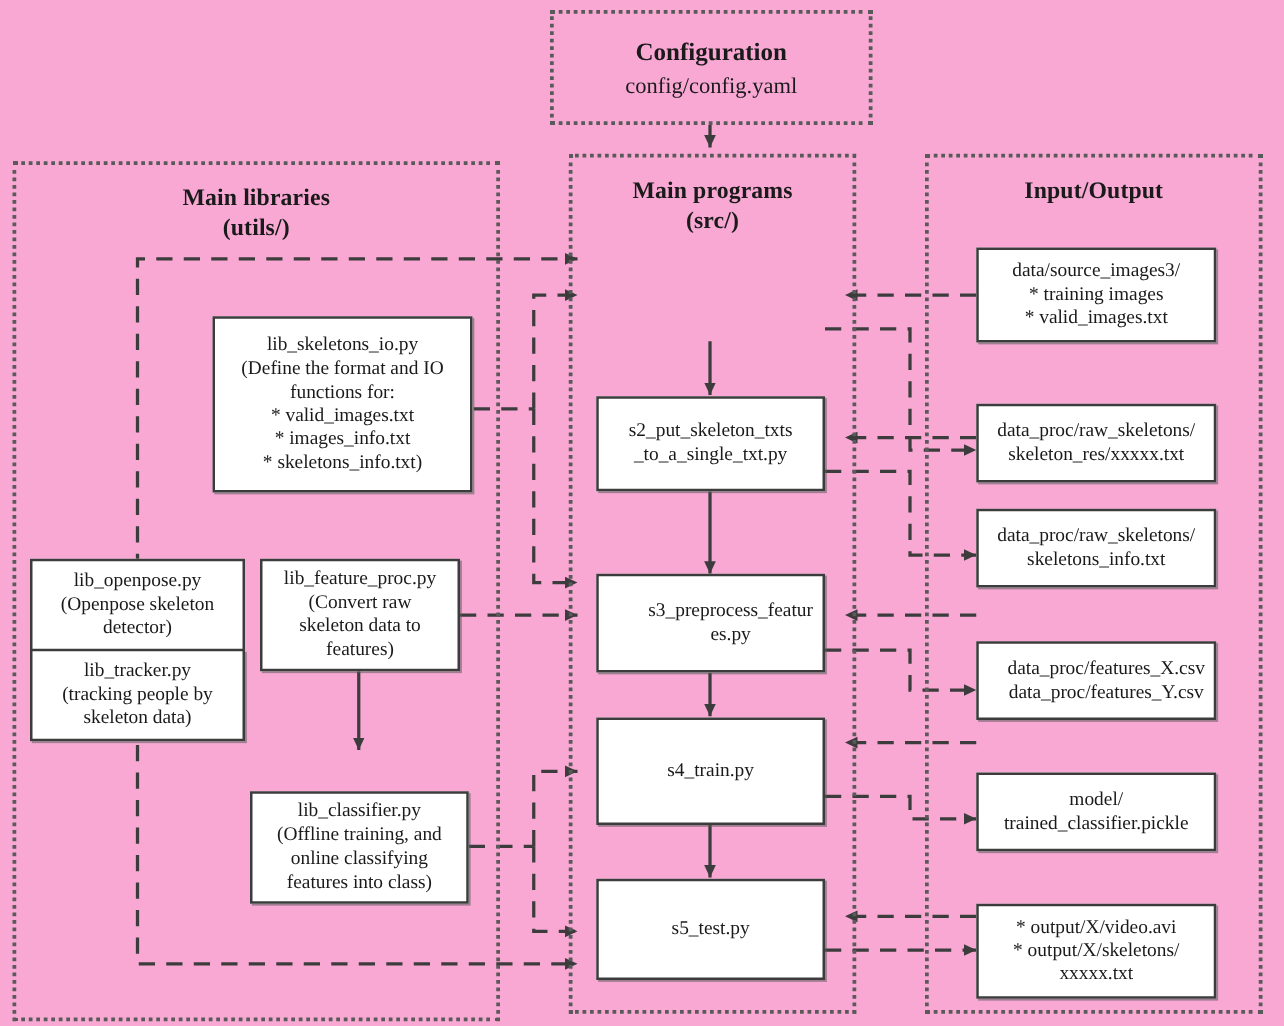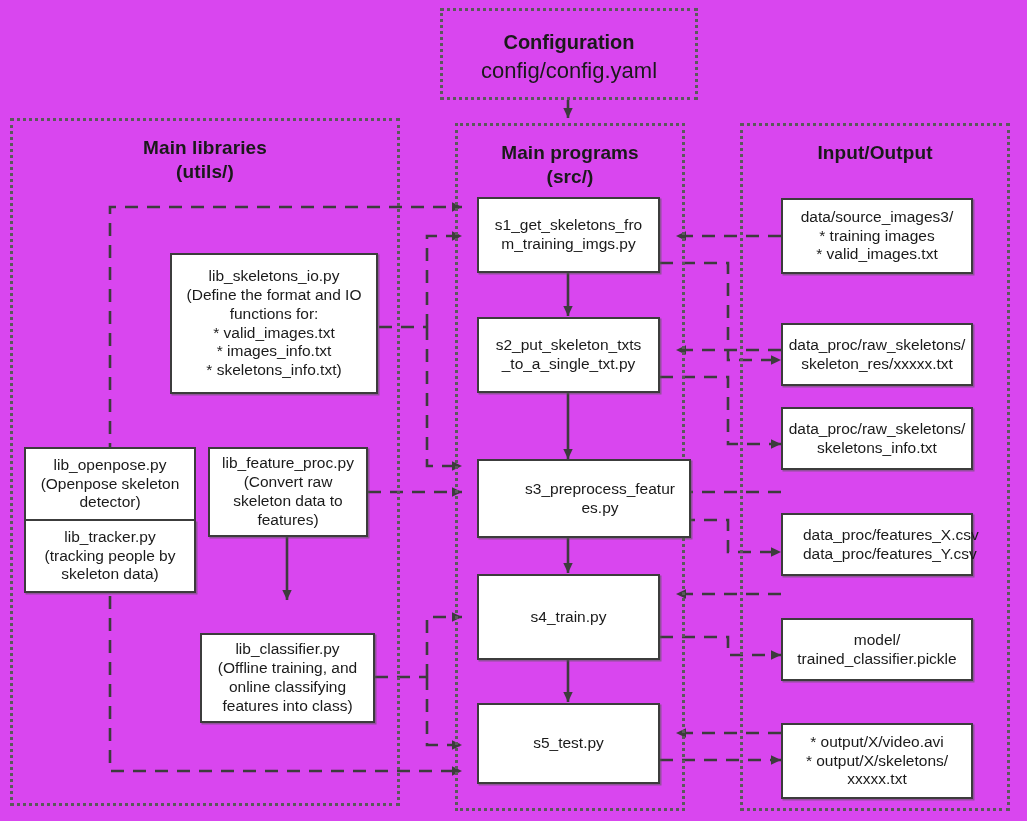--- a/index.html
+++ b/index.html
@@ -4,22 +4,22 @@
 <style>
   html, body {
     margin: 0;
     padding: 0;
     background: #ffffff;
   }
   #root {
     position: relative;
     width: 1027px;
     height: 821px;
-    background: #d946ef;
-    font-family: Liberation Sans, sans-serif;
+    background: #f9a8d4;
+    font-family: Liberation Serif, serif;
     overflow: hidden;
   }
   svg.diagram {
     position: absolute;
     left: 0;
     top: 0;
     width: 1027px;
     height: 821px;
   }
   
@@ -60,21 +60,21 @@
   .node.stacked-bottom { border-top-width: 1px; }
   .cfg-title {
     font-weight: bold;
     font-size: 20px;
     display: block;
     line-height: 1.3;
     color: #1a1a1a;
   }
   .cfg-sub {
     display: block;
-    font-size: 22px;
+    font-size: 18px;
     line-height: 1.45;
     color: #1a1a1a;
   }
   .cfg-box {
     position: absolute;
     border: 3px dotted #5a5a5a;
     box-sizing: border-box;
     text-align: center;
     padding-top: 18px;
   }
@@ -134,21 +134,21 @@
       <path d="M660,637 L728,637 L728,655 L781,655" marker-end="url(#ahs)"></path>
       <path d="M660,760 L781,760" marker-end="url(#ahs)"></path>
     </g>
   </svg>
 
   <div class="cfg-box" style="left:440px; top:8px; width:258px; height:92px;">
     <span class="cfg-title">Configuration</span>
     <span class="cfg-sub">config/config.yaml</span>
   </div>
 
-  <div class="group-box" style="left:10px; top:118px; width:390px; height:688px;">
+  <div class="group-box" style="left:10px; top:129px; width:390px; height:688px;">
     <div class="group-title" style="top:15px;">
       <span>Main libraries</span><br>
       <span>(utils/)</span>
     </div>
   </div>
 
   <div class="group-box" style="left:455px; top:123px; width:230px; height:688px;">
     <div class="group-title" style="top:15px;">
       <span>Main programs</span><br>
       <span>(src/)</span>
@@ -199,35 +199,29 @@
 
   <div class="node" style="left:200px; top:633px; width:175px; height:90px;">
     <span class="txt">
       <span>lib_classifier.py</span><br>
       <span>(Offline training, and</span><br>
       <span>online classifying</span><br>
       <span>features into class)</span>
     </span>
   </div>
 
-  <div class="node" style="left:477px; top:197px; width:183px; height:76px;">
-    <span class="txt">
-      <span>s1_get_skeletons_fro</span><br>
-      <span>m_training_imgs.py</span>
-    </span>
-  </div>
 
   <div class="node" style="left:477px; top:317px; width:183px; height:76px;">
     <span class="txt">
       <span>s2_put_skeleton_txts</span><br>
       <span>_to_a_single_txt.py</span>
     </span>
   </div>
 
-  <div class="node" style="left:477px; top:459px; width:214px; height:79px;padding-left:36px;">
+  <div class="node" style="left:477px; top:459px; width:183px; height:79px;padding-left:36px;">
     <span class="txt">
       <span>s3_preprocess_featur</span><br>
       <span>es.py</span>
     </span>
   </div>
 
   <div class="node" style="left:477px; top:574px; width:183px; height:86px;">
     <span class="txt">
       <span>s4_train.py</span>
     </span>

